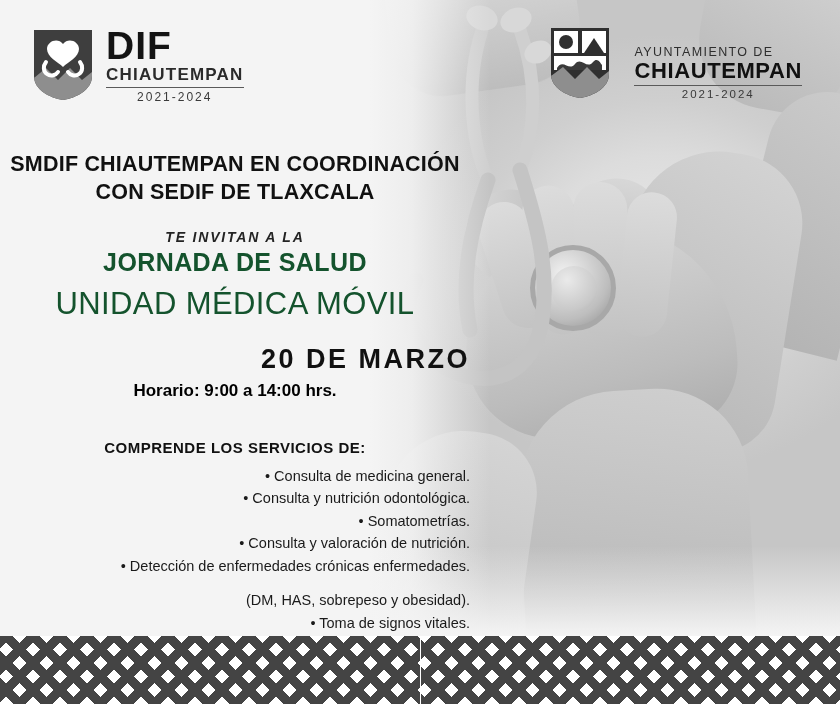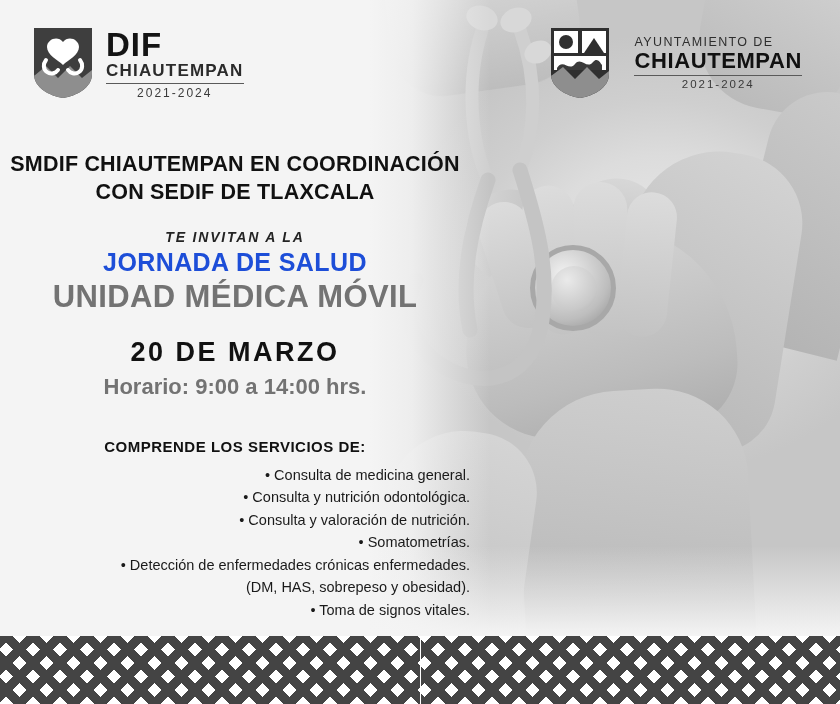--- a/index.html
+++ b/index.html
@@ -194,21 +194,21 @@
     gap: 12px;
   }
   .shield {
     width: 62px;
     height: 74px;
     position: relative;
   }
   .shield svg { display: block; }
   .dif-text { line-height: 1; }
   .dif-title {
-    font-size: 33px;
+    font-size: 39px;
     font-weight: bold;
     letter-spacing: 1px;
     color: #141414;
   }
   .dif-sub {
     font-size: 17px;
     font-weight: bold;
     letter-spacing: 1.2px;
     color: #2b2b2b;
     margin-top: 1px;
@@ -221,21 +221,21 @@
     border-top: 1px solid #5a5a5a;
     padding-top: 3px;
     text-align: center;
   }
 
   .logo-ayto {
     position: absolute;
     right: 38px;
     top: 26px;
     display: flex;
-    align-items: center;
+    align-items: flex-end;
     gap: 23px;
   }
   .ayto-text { line-height: 1.05; text-align: left; }
   .ayto-l1 {
     font-size: 12.5px;
     letter-spacing: 1.4px;
     color: #2e2e2e;
   }
   .ayto-l2 {
     font-size: 22px;
@@ -275,41 +275,42 @@
     font-weight: bold;
     letter-spacing: 1.8px;
     color: #232323;
     font-style: italic;
   }
   .jornada {
     margin-top: 3px;
     font-size: 25px;
     font-weight: bold;
     letter-spacing: 0.4px;
-    color: #1d4ed8;
+    color: #14532d;
   }
   .unidad {
-    margin-top: 2px;
+    margin-top: 9px;
     font-size: 31px;
-    font-weight: bold;
+    font-weight: normal;
     letter-spacing: 0.4px;
-    color: #737373;
+    color: #14532d;
   }
   .date {
     margin-top: 22px;
     font-size: 27px;
     font-weight: bold;
     letter-spacing: 2.5px;
     color: #111;
+    text-align: right;
   }
   .hours {
     margin-top: 6px;
-    font-size: 22px;
-    font-weight: bold;
-    color: #737373;
+    font-size: 17px;
+    font-weight: bold;
+    color: #000000;
   }
   .services-title {
     margin-top: 38px;
     font-size: 15px;
     font-weight: bold;
     letter-spacing: 0.5px;
     color: #111;
   }
   .services {
     margin: 9px 0 0 0;
@@ -317,20 +318,21 @@
     list-style: none;
     text-align: right;
   }
   .services li {
     font-size: 14.5px;
     line-height: 1.55;
     color: #1a1a1a;
   }
   .services li.indent {
     padding-left: 11px;
+    margin-top: 12px;
   }
   .sede-title {
     margin-top: 22px;
     font-size: 15.5px;
     font-weight: bold;
     letter-spacing: 1.5px;
     color: #111;
   }
   .sede-name {
     margin-top: 5px;
@@ -447,22 +449,22 @@
     <div class="invite">TE INVITAN A LA</div>
     <div class="jornada">JORNADA DE SALUD</div>
     <div class="unidad">UNIDAD MÉDICA MÓVIL</div>
     <div class="date">20 DE MARZO</div>
     <div class="hours">Horario: 9:00 a 14:00 hrs.</div>
 
     <div class="services-title">COMPRENDE LOS SERVICIOS DE:</div>
     <ul class="services">
       <li>• Consulta de medicina general.</li>
       <li>• Consulta y nutrición odontológica.</li>
+      <li>• Somatometrías.</li>
       <li>• Consulta y valoración de nutrición.</li>
-      <li>• Somatometrías.</li>
       <li>• Detección de enfermedades crónicas enfermedades.</li>
       <li class="indent">(DM, HAS, sobrepeso y obesidad).</li>
       <li>• Toma de signos vitales.</li>
     </ul>
 
     <div class="sede-title">SEDE:</div>
     <div class="sede-name">PRESIDENCIA DE COMUNIDAD DE SAN PEDRO TLALCUAPAN</div>
 
   </div>
 

